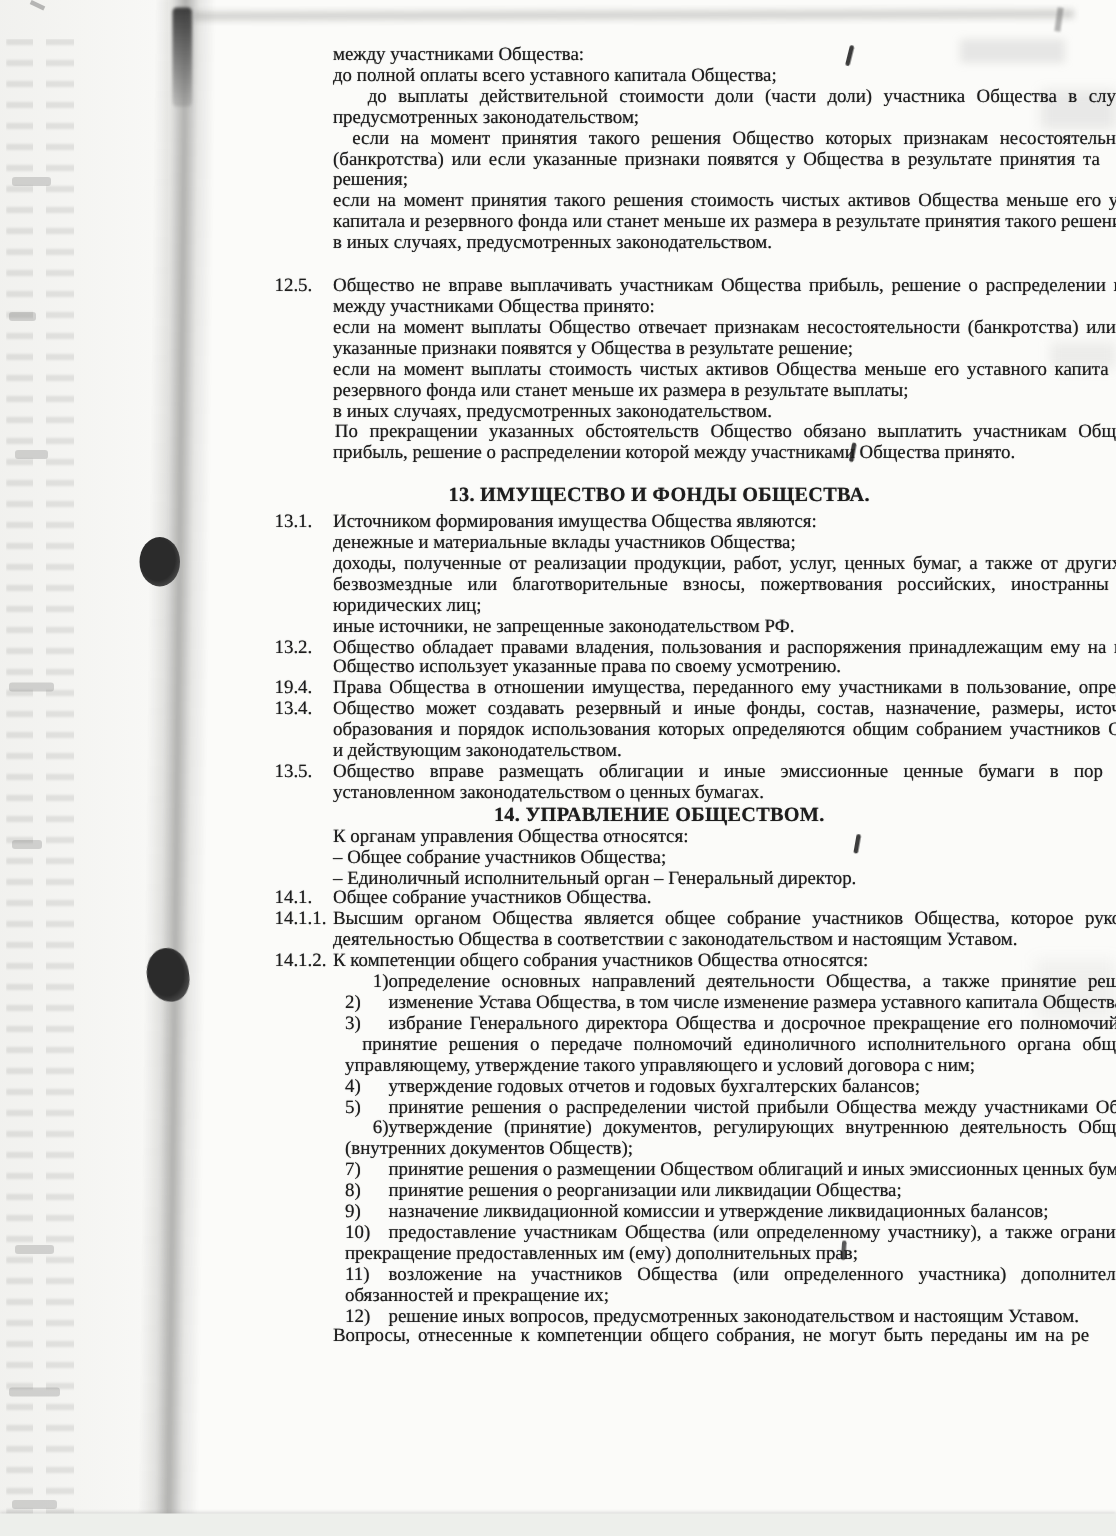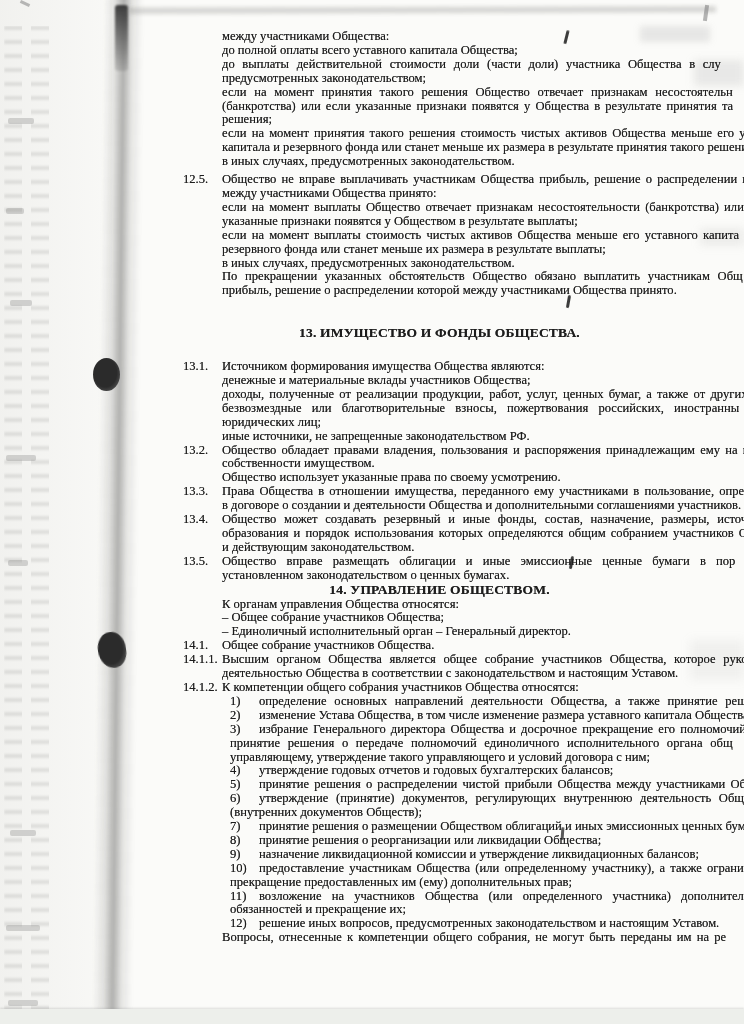--- a/index.html
+++ b/index.html
@@ -15,21 +15,21 @@
     position:absolute;left:183px;top:30px;width:561px;
     color:#1d1d1d;font-size:12.6px;line-height:13.9px;
     text-shadow:0 0 .6px rgba(25,25,25,.7);
   }
   .block{position:relative;padding-left:39px;}
   .block.lst{padding-left:47px;}
   .marker{position:absolute;left:0;top:0;white-space:nowrap;}
   .ln{white-space:nowrap;overflow:visible;}
   .ln .im{display:inline-block;min-width:29px;}
   .w1{word-spacing:2px;}
-  .w2{word-spacing:4.5px;}
+  .w2{word-spacing:4.5px;text-align:right;}
   .w3{word-spacing:7px;}
   .heading{
     font-weight:bold;text-align:center;padding-right:48px;
     font-size:13.5px;letter-spacing:.2px;white-space:nowrap;
   }
 
   
   .art{position:absolute;pointer-events:none;}
   #left-tint{left:0;top:0;width:112px;height:1024px;
     background:linear-gradient(90deg,rgba(190,190,184,.16),rgba(190,190,184,.04));}
@@ -88,59 +88,57 @@
   <div class="art pen" id="pen2"></div>
   <div class="art pen" id="pen3"></div>
   <div class="art pen" id="pen4"></div>
 
   <div class="content" id="doc-body" style="color: rgb(29, 29, 29);">
       <div class="block">
         <div class="ln w0">между участниками Общества:</div>
         <div class="ln w0">до полной оплаты всего уставного капитала Общества;</div>
         <div class="ln w2">до выплаты действительной стоимости доли (части доли) участника Общества в слу</div>
         <div class="ln w0">предусмотренных законодательством;</div>
-        <div class="ln w2">если на момент принятия такого решения Общество отвечает признакам несостоятельн</div>
+        <div class="ln w2">если на момент принятия такого решения Общество которых признакам несостоятельн</div>
         <div class="ln w1">(банкротства) или если указанные признаки появятся у Общества в результате принятия та</div>
         <div class="ln w0">решения;</div>
         <div class="ln w1">если на момент принятия такого решения стоимость чистых активов Общества меньше его устав</div>
         <div class="ln w0">капитала и резервного фонда или станет меньше их размера в результате принятия такого решени</div>
         <div class="ln w0">в иных случаях, предусмотренных законодательством.</div>
       </div>
-      <div class="block" style="margin-top: 4px;">
+      <div class="block" style="margin-top: 15px;">
         <span class="marker">12.5.</span>
         <div class="ln w1">Общество не вправе выплачивать участникам Общества прибыль, решение о распределении кот</div>
         <div class="ln w0">между участниками Общества принято:</div>
         <div class="ln w1">если на момент выплаты Общество отвечает признакам несостоятельности (банкротства) или</div>
-        <div class="ln w0">указанные признаки появятся у Обществом в результате выплаты;</div>
+        <div class="ln w0">указанные признаки появятся у Общества в результате решение;</div>
         <div class="ln w1">если на момент выплаты стоимость чистых активов Общества меньше его уставного капита</div>
         <div class="ln w0">резервного фонда или станет меньше их размера в результате выплаты;</div>
         <div class="ln w0">в иных случаях, предусмотренных законодательством.</div>
         <div class="ln w2">По прекращении указанных обстоятельств Общество обязано выплатить участникам Общ</div>
         <div class="ln w0">прибыль, решение о распределении которой между участниками Общества принято.</div>
       </div>
-      <div class="heading" style="margin-top: 28px;">13. ИМУЩЕСТВО И ФОНДЫ ОБЩЕСТВА.</div>
-      <div class="block" style="margin-top: 20px;">
+      <div class="heading" style="margin-top: 14px;">13. ИМУЩЕСТВО И ФОНДЫ ОБЩЕСТВА.</div>
+      <div class="block" style="margin-top: 4px;">
         <span class="marker">13.1.</span>
         <div class="ln w0">Источником формирования имущества Общества являются:</div>
         <div class="ln w0">денежные и материальные вклады участников Общества;</div>
         <div class="ln w1">доходы, полученные от реализации продукции, работ, услуг, ценных бумаг, а также от других в</div>
         <div class="ln w3">безвозмездные или благотворительные взносы, пожертвования российских, иностранны</div>
         <div class="ln w0">юридических лиц;</div>
         <div class="ln w0">иные источники, не запрещенные законодательством РФ.</div>
       </div>
       <div class="block">
         <span class="marker">13.2.</span>
         <div class="ln w1">Общество обладает правами владения, пользования и распоряжения принадлежащим ему на п</div>
-        <div class="ln w0">собственности имуществом.</div>
         <div class="ln w0">Общество использует указанные права по своему усмотрению.</div>
       </div>
       <div class="block">
-        <span class="marker">13.3.</span>
+        <span class="marker">19.4.</span>
         <div class="ln w1">Права Общества в отношении имущества, переданного ему участниками в пользование, определя</div>
-        <div class="ln w0">в договоре о создании и деятельности Общества и дополнительными соглашениями участников.</div>
       </div>
       <div class="block">
         <span class="marker">13.4.</span>
         <div class="ln w2">Общество может создавать резервный и иные фонды, состав, назначение, размеры, источ</div>
         <div class="ln w1">образования и порядок использования которых определяются общим собранием участников Общ</div>
         <div class="ln w0">и действующим законодательством.</div>
       </div>
       <div class="block">
         <span class="marker">13.5.</span>
         <div class="ln w3">Общество вправе размещать облигации и иные эмиссионные ценные бумаги в пор</div>

